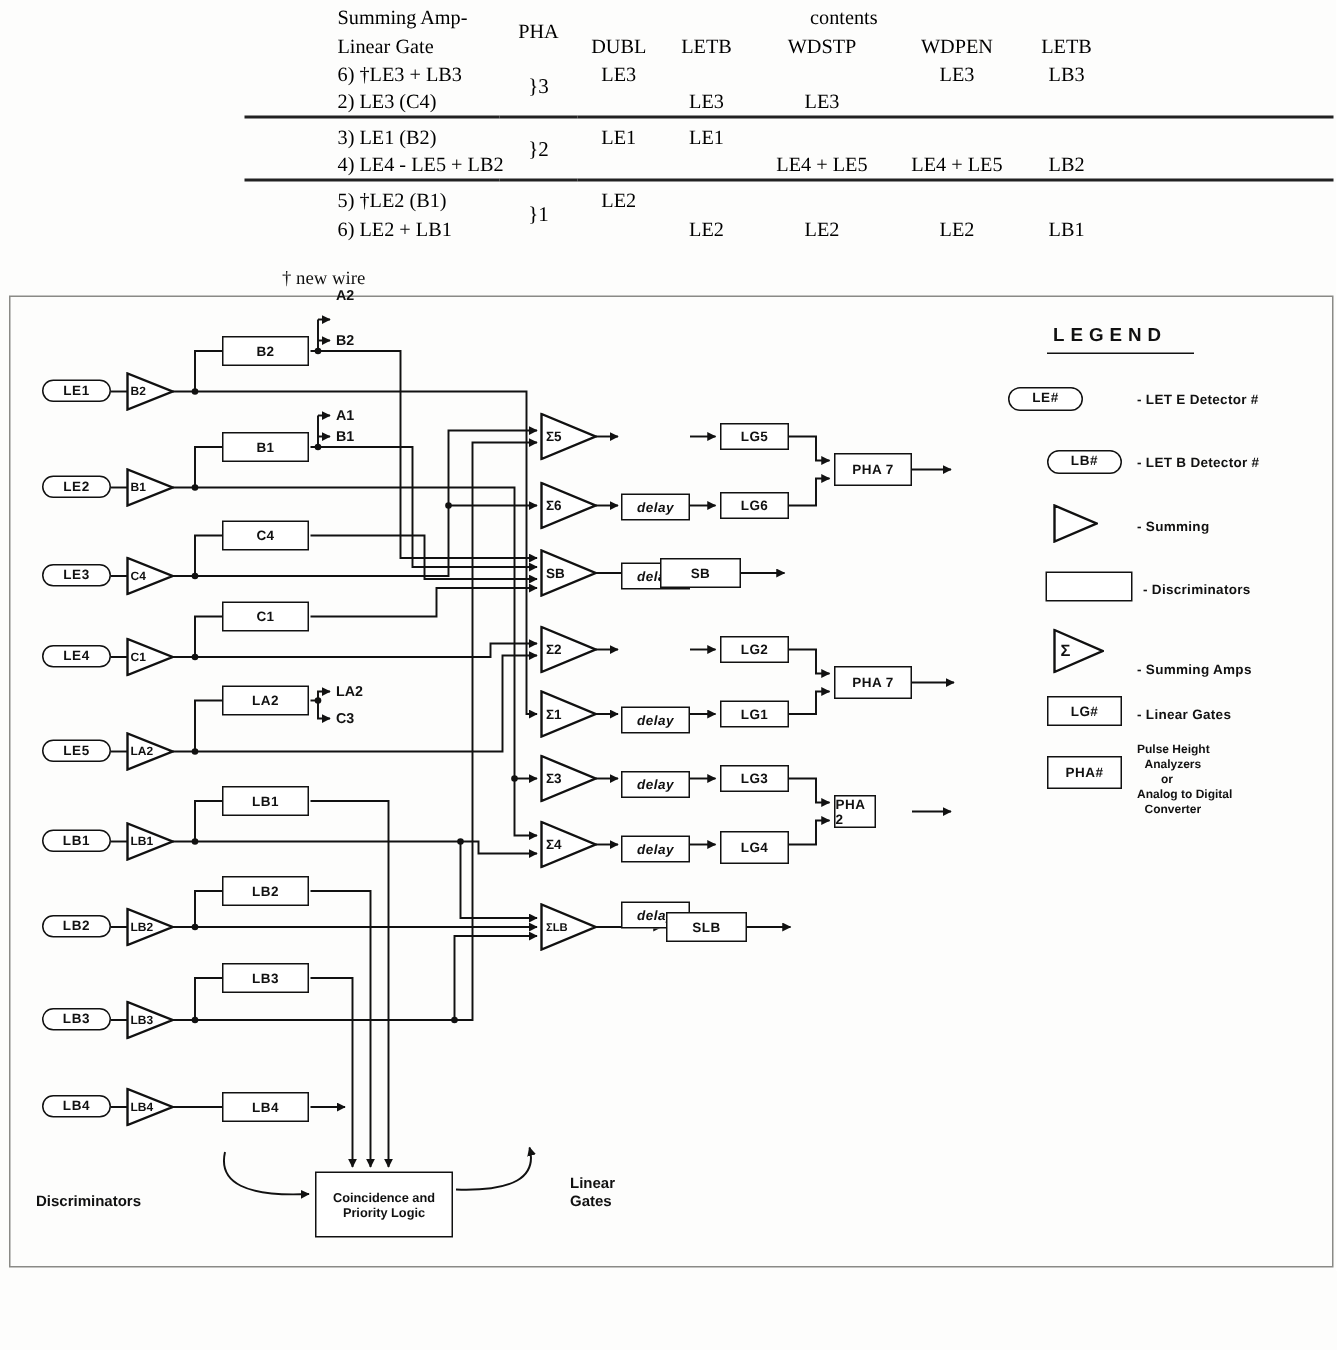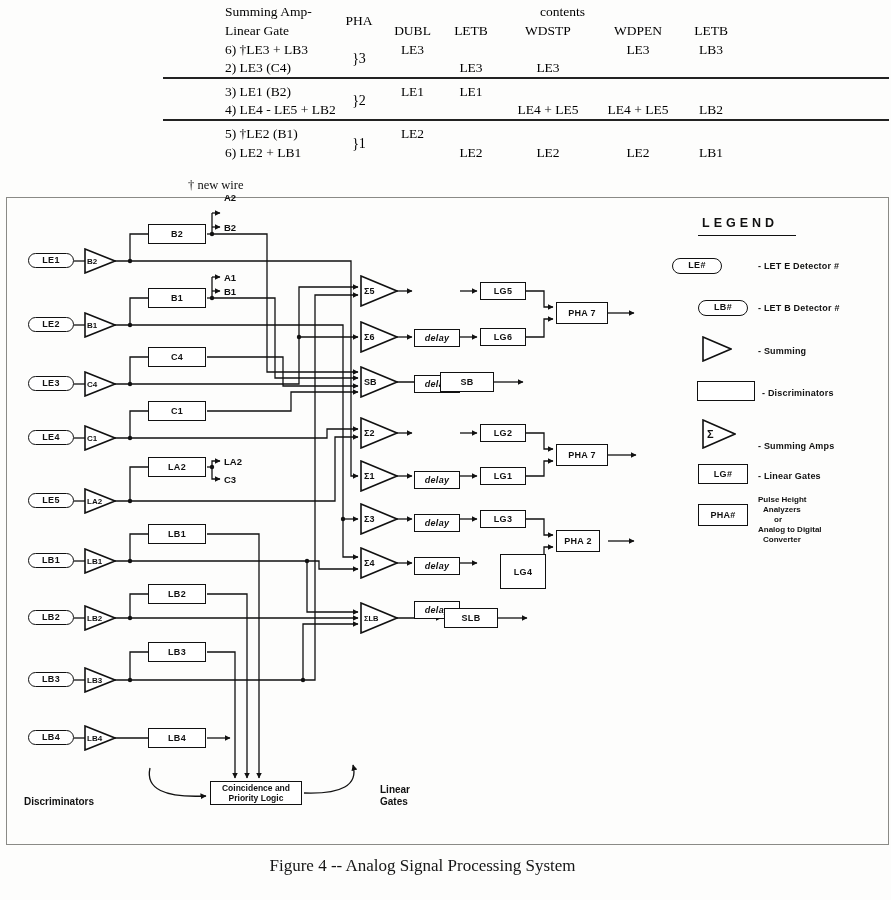--- a/index.html
+++ b/index.html
@@ -387,29 +387,29 @@
   <div class="comp bx delaybx" style="left:414px;top:424px;width:46px;height:18px">delay</div>
   <div class="comp bx delaybx" style="left:414px;top:467px;width:46px;height:18px">delay</div>
   <div class="comp bx delaybx" style="left:414px;top:510px;width:46px;height:18px">delay</div>
   <div class="comp bx delaybx" style="left:414px;top:554px;width:46px;height:18px">delay</div>
 
   <div class="comp bx" style="left:480px;top:282px;width:46px;height:18px">LG5</div>
   <div class="comp bx" style="left:480px;top:328px;width:46px;height:18px">LG6</div>
   <div class="comp bx" style="left:480px;top:424px;width:46px;height:18px">LG2</div>
   <div class="comp bx" style="left:480px;top:467px;width:46px;height:18px">LG1</div>
   <div class="comp bx" style="left:480px;top:510px;width:46px;height:18px">LG3</div>
-  <div class="comp bx" style="left:500px;top:554px;width:46px;height:35px">LG4</div>
+  <div class="comp bx" style="left:480px;top:554px;width:46px;height:22px">LG4</div>
 
   <div class="comp bx" style="left:556px;top:302px;width:52px;height:22px">PHA 7</div>
   <div class="comp bx" style="left:556px;top:444px;width:52px;height:22px">PHA 7</div>
-  <div class="comp bx" style="left:556px;top:530px;width:44px;height:22px">PHA 2</div>
+  <div class="comp bx" style="left:556px;top:530px;width:28px;height:22px">PHA 2</div>
   <div class="comp bx" style="left:440px;top:372px;width:54px;height:20px">SB</div>
   <div class="comp bx" style="left:444px;top:608px;width:54px;height:20px">SLB</div>
 
-  <div class="comp coin" style="left:210px;top:781px;width:92px;height:24px">
+  <div class="comp coin" style="left:210px;top:781px;width:92px;height:44px">
     <span>Coincidence and</span>
     <span>Priority Logic</span>
   </div>
   <span class="comp f-lbl" style="left:24px;top:796px;font-size:10px">Discriminators</span>
   <span class="comp f-lbl" style="left:380px;top:784px;font-size:10px">Linear</span>
   <span class="comp f-lbl" style="left:380px;top:796px;font-size:10px">Gates</span>
 
   <div class="comp lg-title" style="left:702px;top:216px">LEGEND</div>
   <div class="comp lg-rule" style="left:698px;top:235px"></div>
 
@@ -442,15 +442,14 @@
 
   <div class="comp bx" style="left:698px;top:504px;width:50px;height:22px">PHA#</div>
   <div class="comp lg-small" style="left:758px;top:495px">
     <div>Pulse Height</div>
     <div style="padding-left:5px">Analyzers</div>
     <div style="padding-left:16px">or</div>
     <div>Analog to Digital</div>
     <div style="padding-left:5px">Converter</div>
   </div>
 
-  <div class="caption">Figure 4 -- Analog Signal Processing System</div>
 
 </div>
 
 </body></html>

